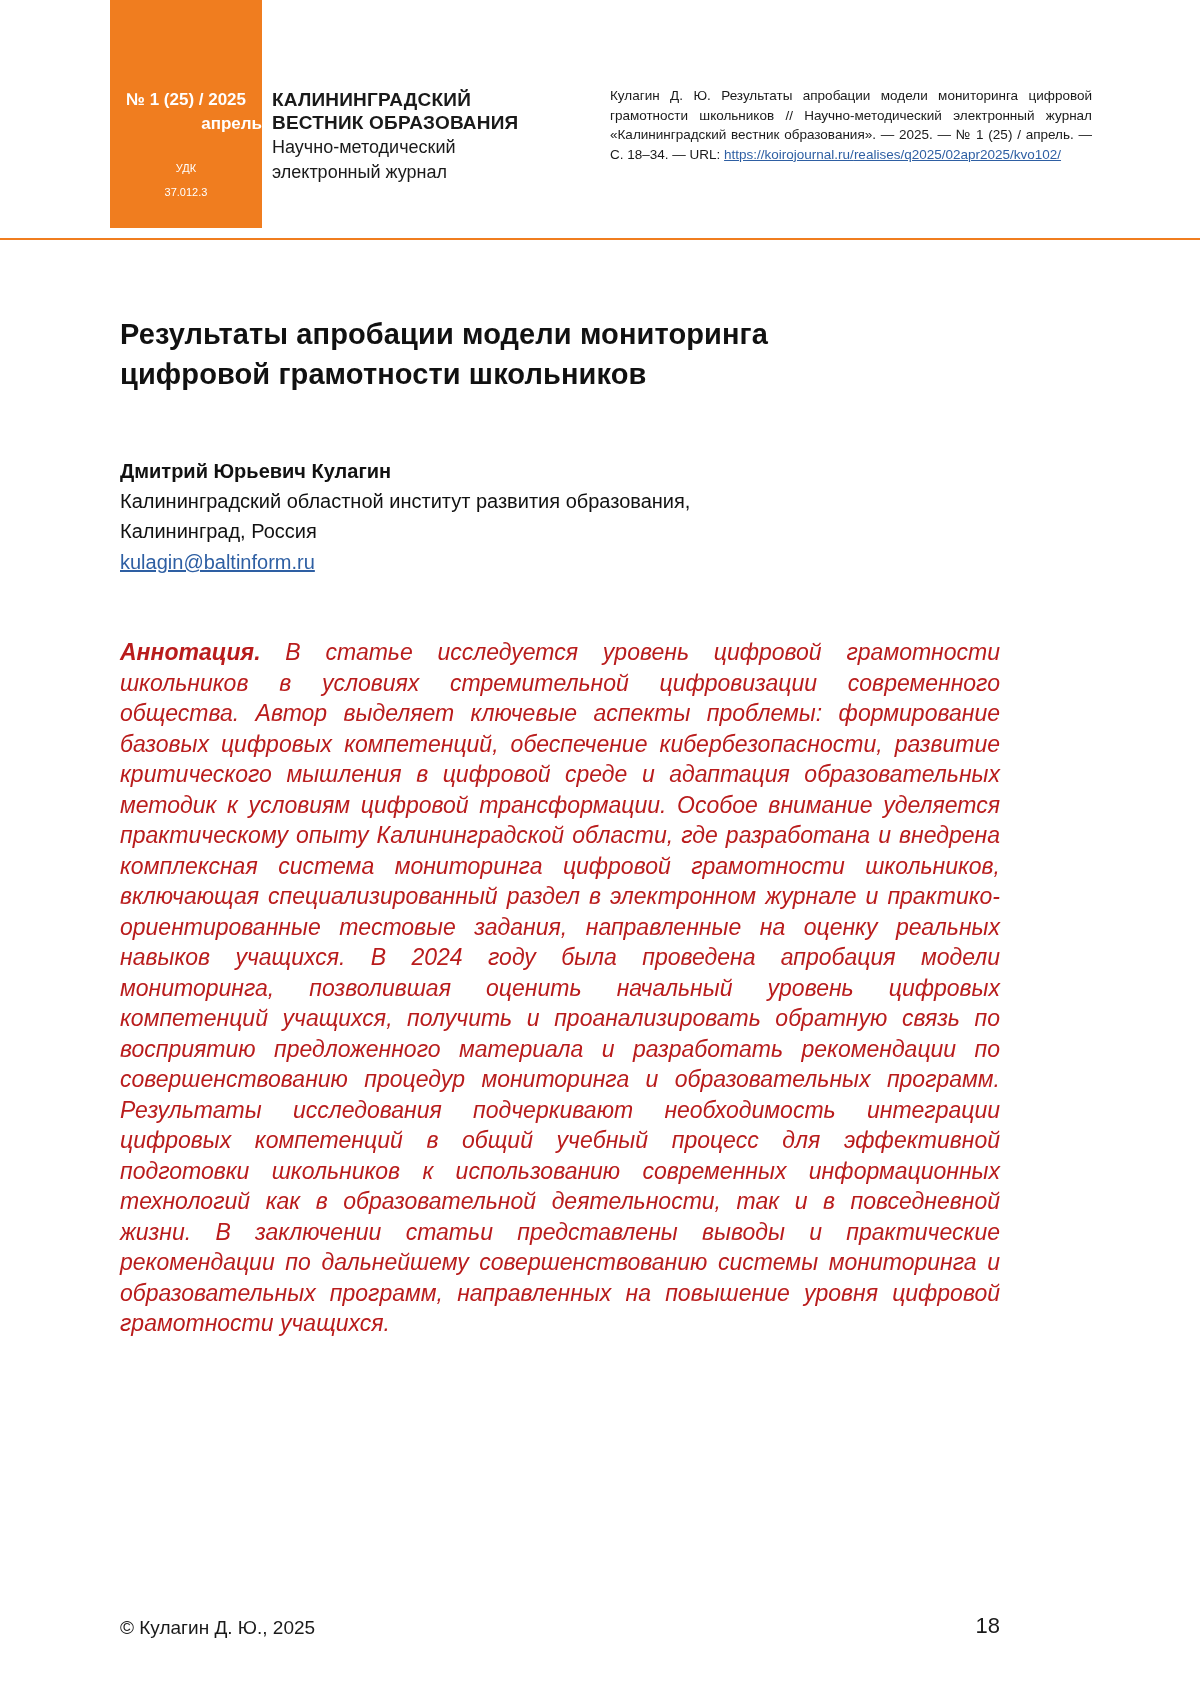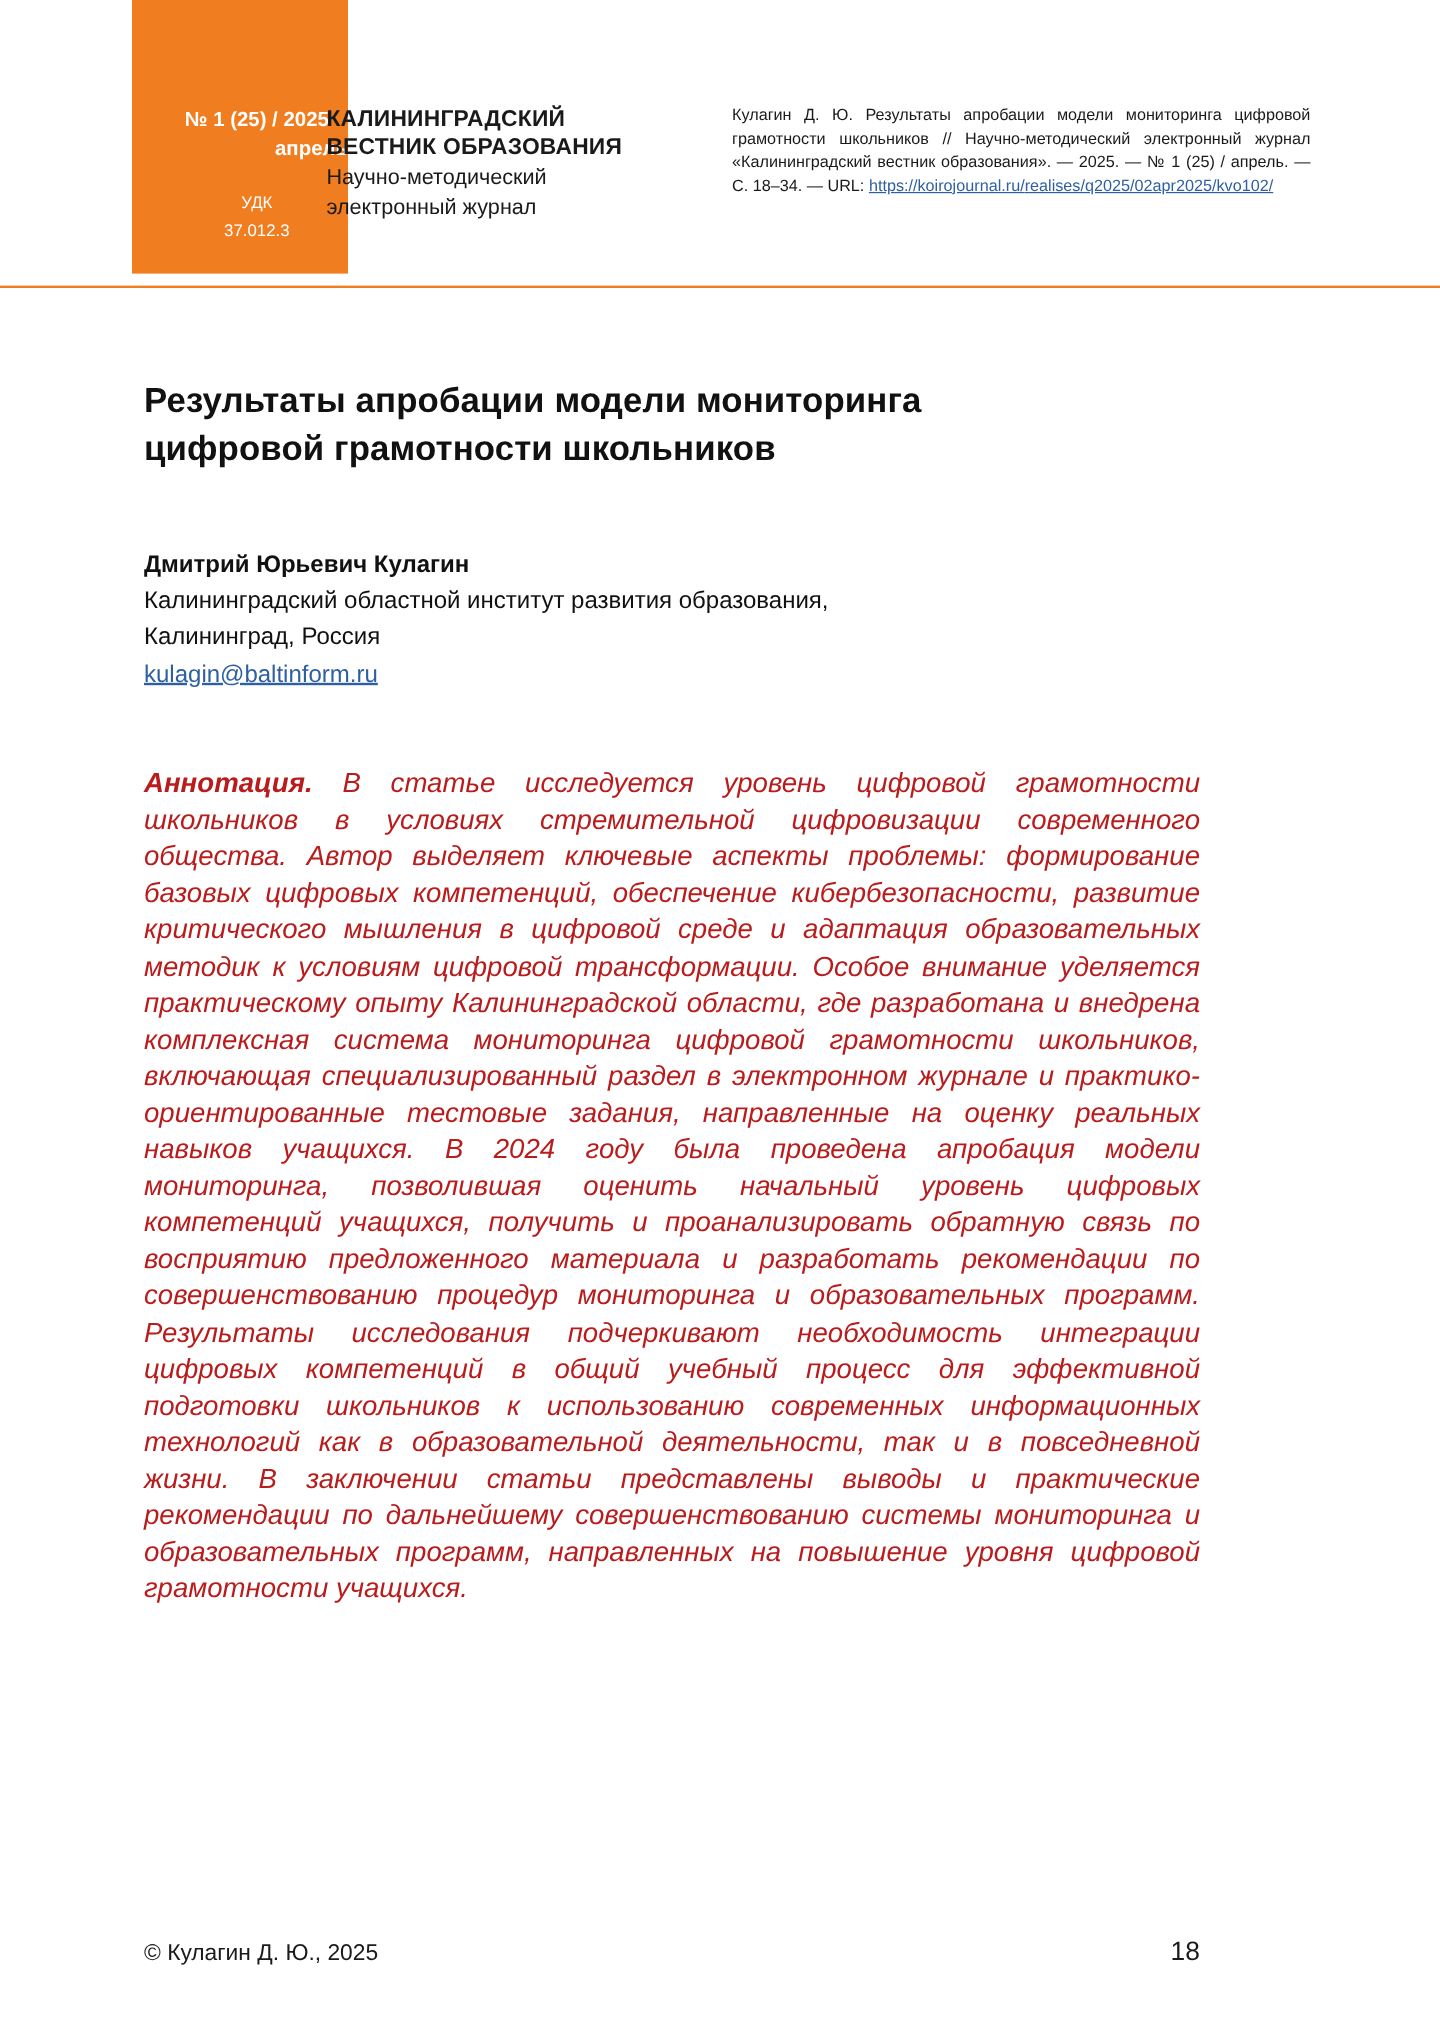--- a/index.html
+++ b/index.html
@@ -21,38 +21,37 @@
     position: relative;
     height: 240px;
   }
   .orange-block {
     position: absolute;
     left: 110px;
     top: 0;
     width: 152px;
     height: 228px;
     background: #F07D1F;
-    padding-left: 28px;
   }
   .orange-block .issue {
     color: #ffffff;
     font-size: 17px;
     line-height: 24px;
     font-weight: 700;
     padding: 88px 0 0 0;
     text-align: center;
   }
   .orange-block .issue .month {
     display: block;
     font-weight: 700;
     text-align: right;
   }
   .orange-block .udk {
     color: #ffffff;
-    font-size: 14px;
+    font-size: 11px;
     line-height: 24px;
     text-align: center;
     margin-top: 20px;
   }
   .udk-code {
     display: block;
   }
 
   .journal-title {
     position: absolute;

